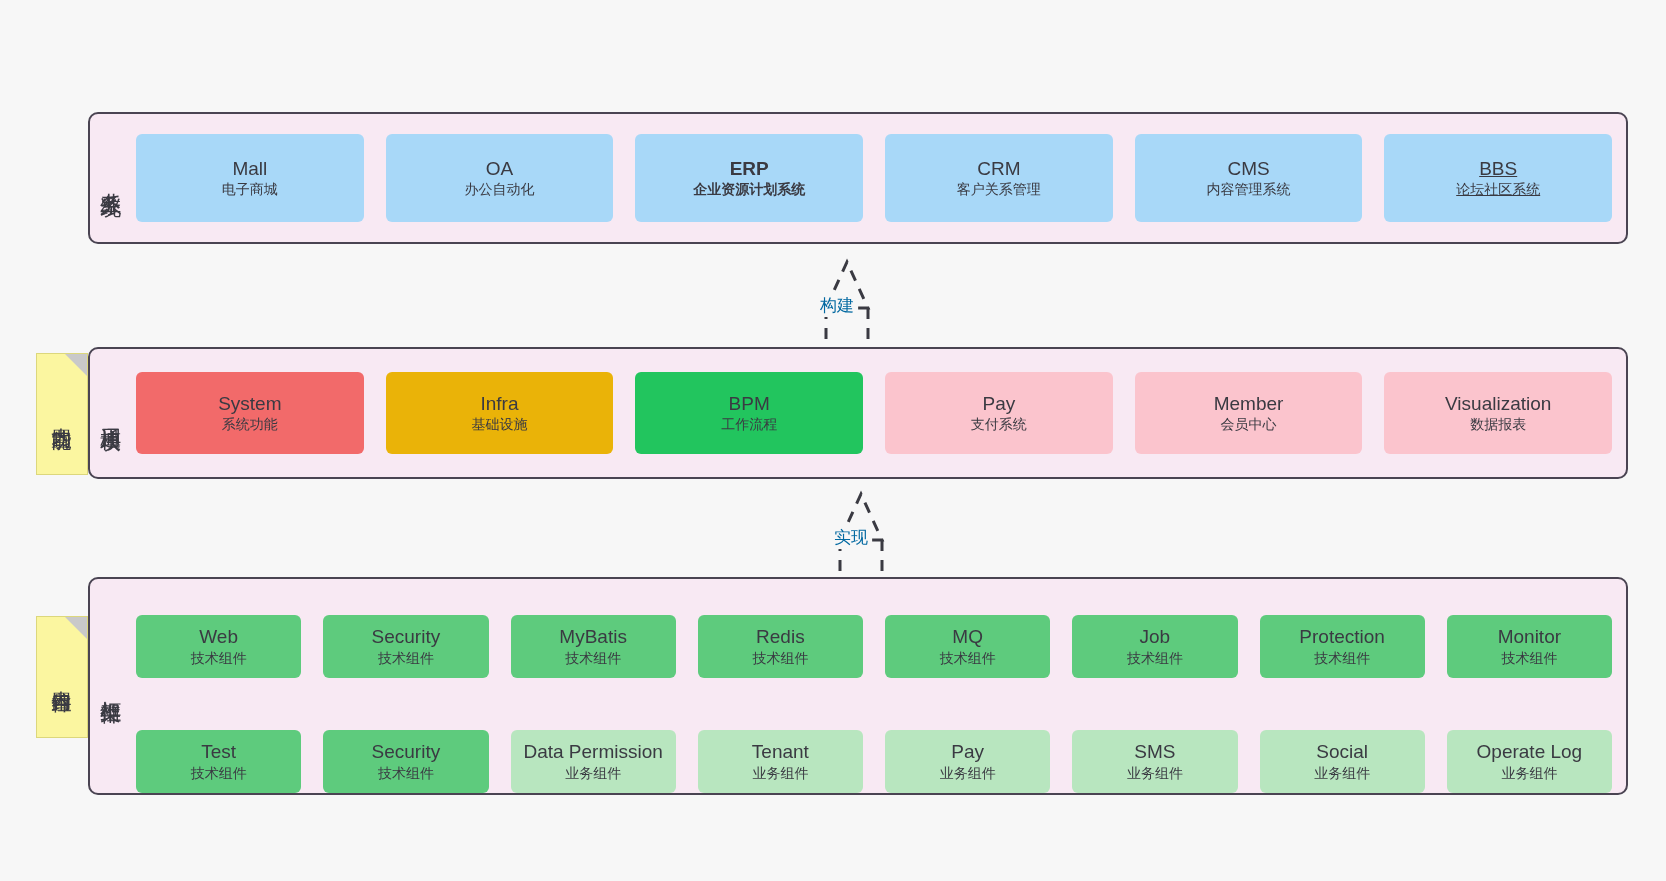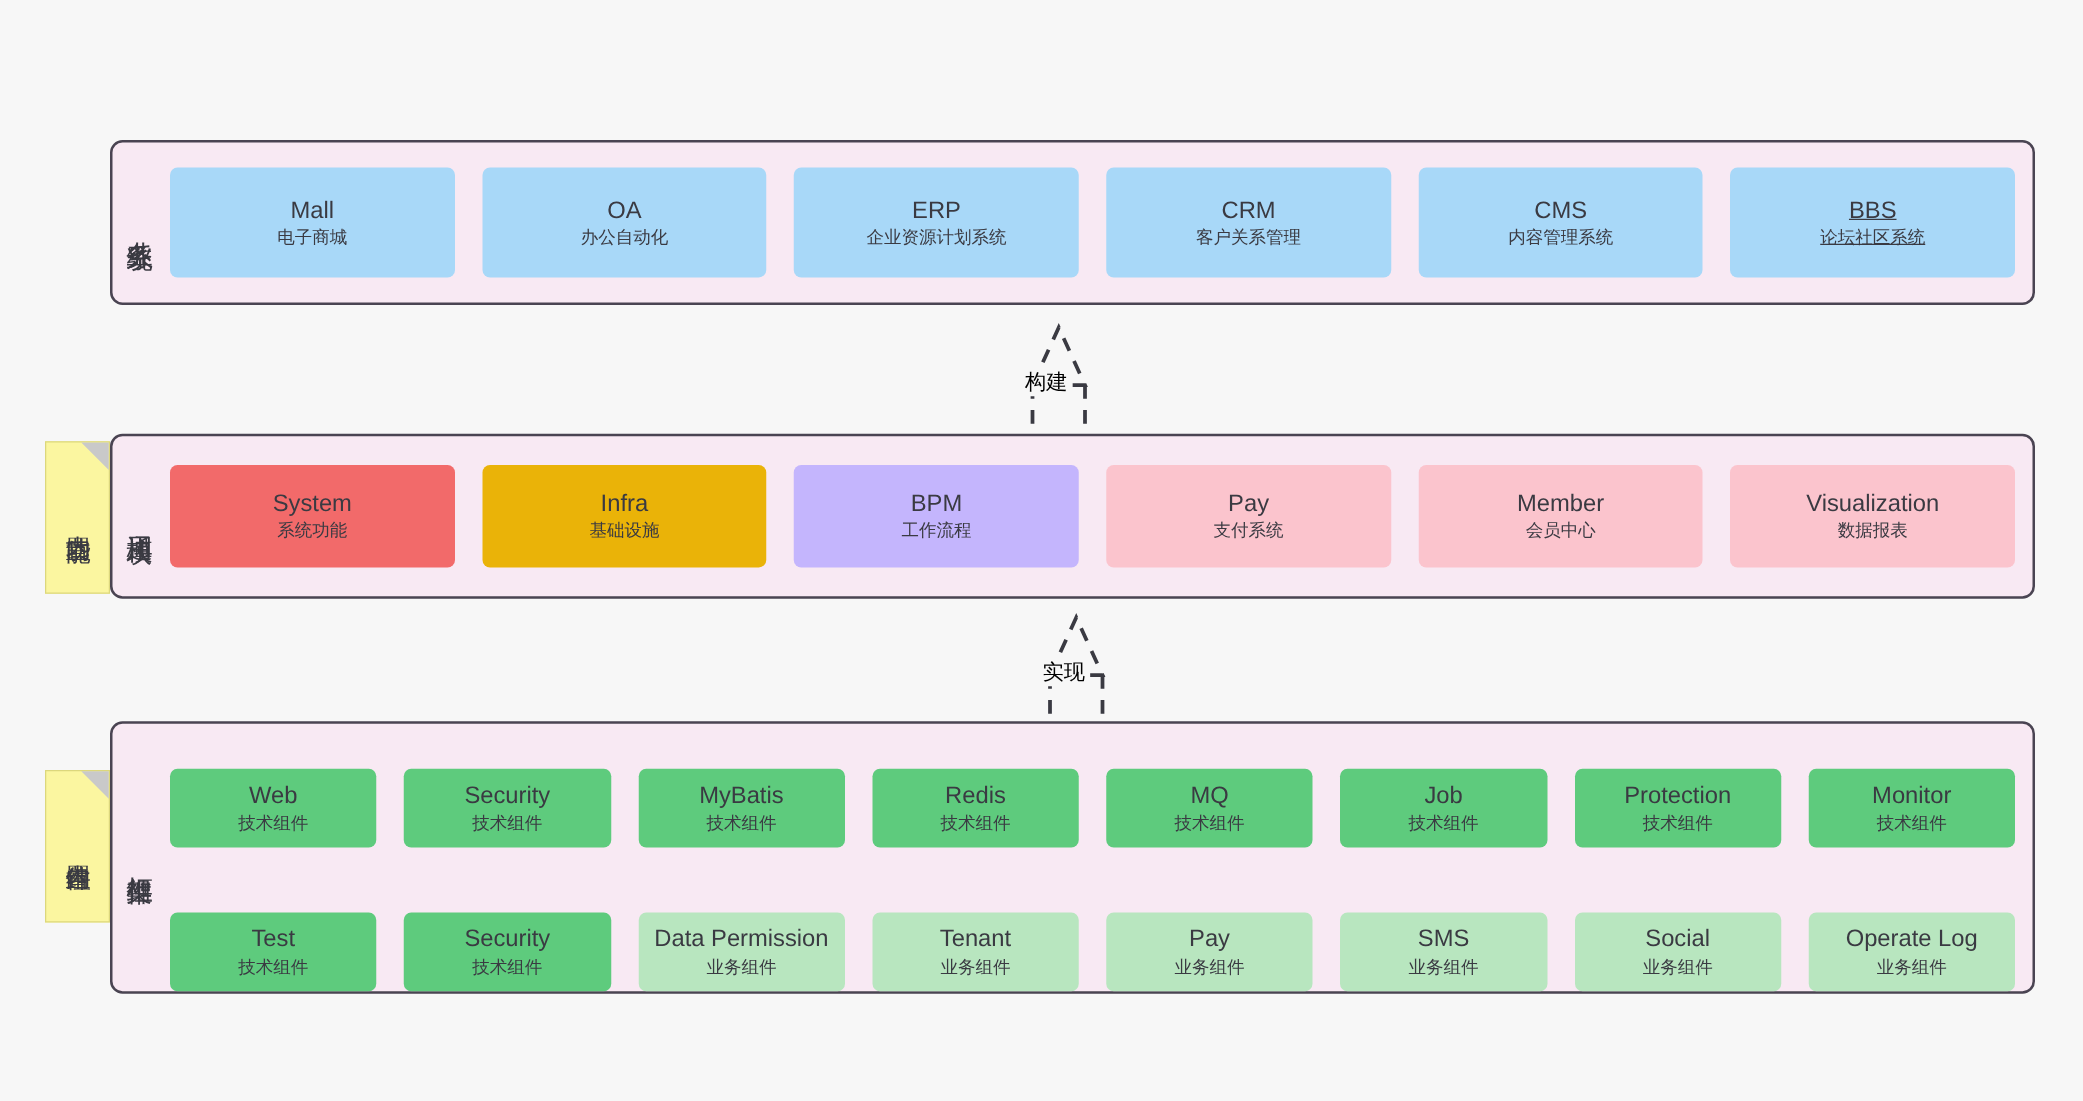--- a/index.html
+++ b/index.html
@@ -122,21 +122,21 @@
   
   .uml-arrow {
     position: absolute;
     width: 160px;
     height: 92px;
   }
   .uml-arrow svg { display: block; overflow: visible; }
   .uml-label {
     position: absolute;
     font-size: 17px;
-    color: #000000;
+    color: #0369a1;
     background: #f7f7f7;
     padding: 0 2px;
     white-space: nowrap;
     user-select: none;
   }
   #arrow-build   { left: 758px; top: 258px; }
   #arrow-build .uml-label { left: 60px; top: 36px; }
   #arrow-impl    { left: 772px; top: 490px; }
   #arrow-impl .uml-label { left: 60px; top: 36px; }
 </style>
@@ -150,21 +150,21 @@
     <div class="layer-body">
       <div class="row" id="row-b0">
           <div class="cell" style="background: rgb(168, 216, 248);">
             <div class="t1">Mall</div>
             <div class="t2">电子商城</div>
           </div>
           <div class="cell" style="background: rgb(168, 216, 248);">
             <div class="t1">OA</div>
             <div class="t2">办公自动化</div>
           </div>
-          <div class="cell" style="background: rgb(168, 216, 248);">
+          <div class="cell" style="background: rgb(168, 216, 248); font-weight: bold;">
             <div class="t1">ERP</div>
             <div class="t2">企业资源计划系统</div>
           </div>
           <div class="cell" style="background: rgb(168, 216, 248);">
             <div class="t1">CRM</div>
             <div class="t2">客户关系管理</div>
           </div>
           <div class="cell" style="background: rgb(168, 216, 248);">
             <div class="t1">CMS</div>
             <div class="t2">内容管理系统</div>
@@ -194,21 +194,21 @@
     <div class="layer-body">
       <div class="row" id="row-c0">
           <div class="cell" style="background: rgb(242, 106, 106);">
             <div class="t1">System</div>
             <div class="t2">系统功能</div>
           </div>
           <div class="cell" style="background: #eab308;">
             <div class="t1">Infra</div>
             <div class="t2">基础设施</div>
           </div>
-          <div class="cell" style="background: #c4b5fd;">
+          <div class="cell" style="background: #22c55e;">
             <div class="t1">BPM</div>
             <div class="t2">工作流程</div>
           </div>
           <div class="cell" style="background: rgb(251, 196, 205);">
             <div class="t1">Pay</div>
             <div class="t2">支付系统</div>
           </div>
           <div class="cell" style="background: rgb(251, 196, 205);">
             <div class="t1">Member</div>
             <div class="t2">会员中心</div>

